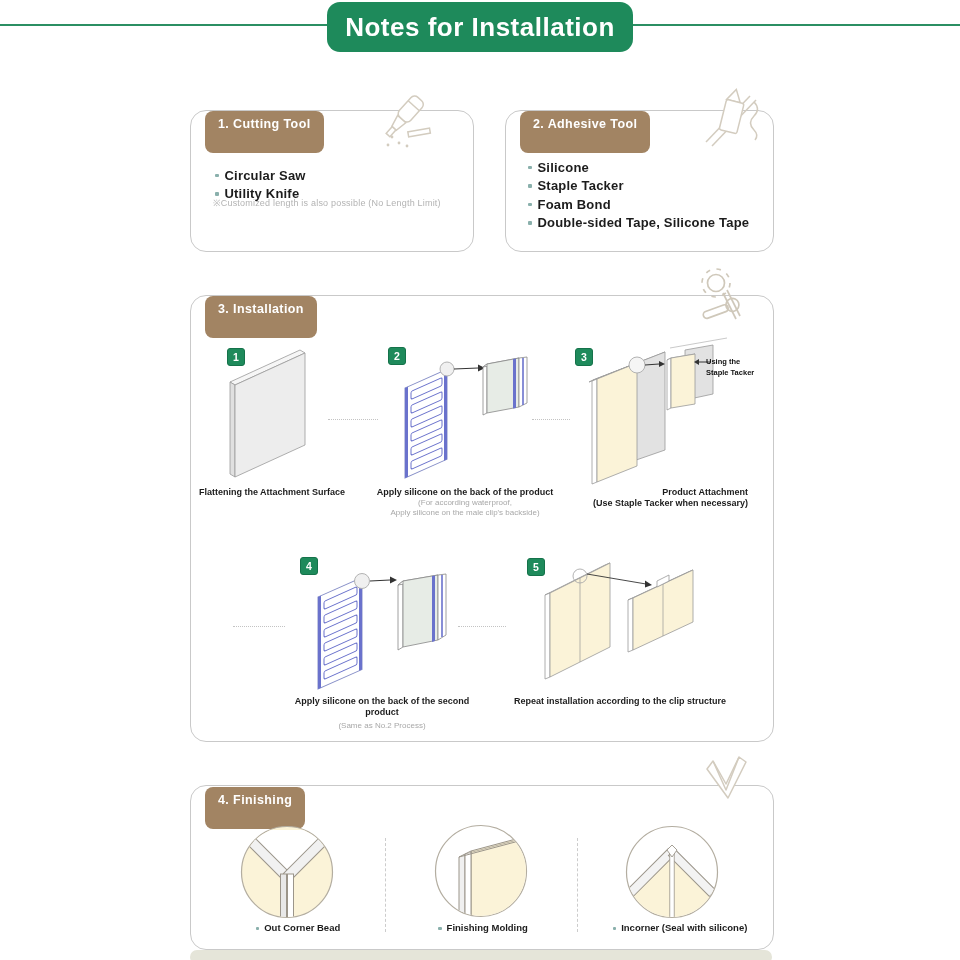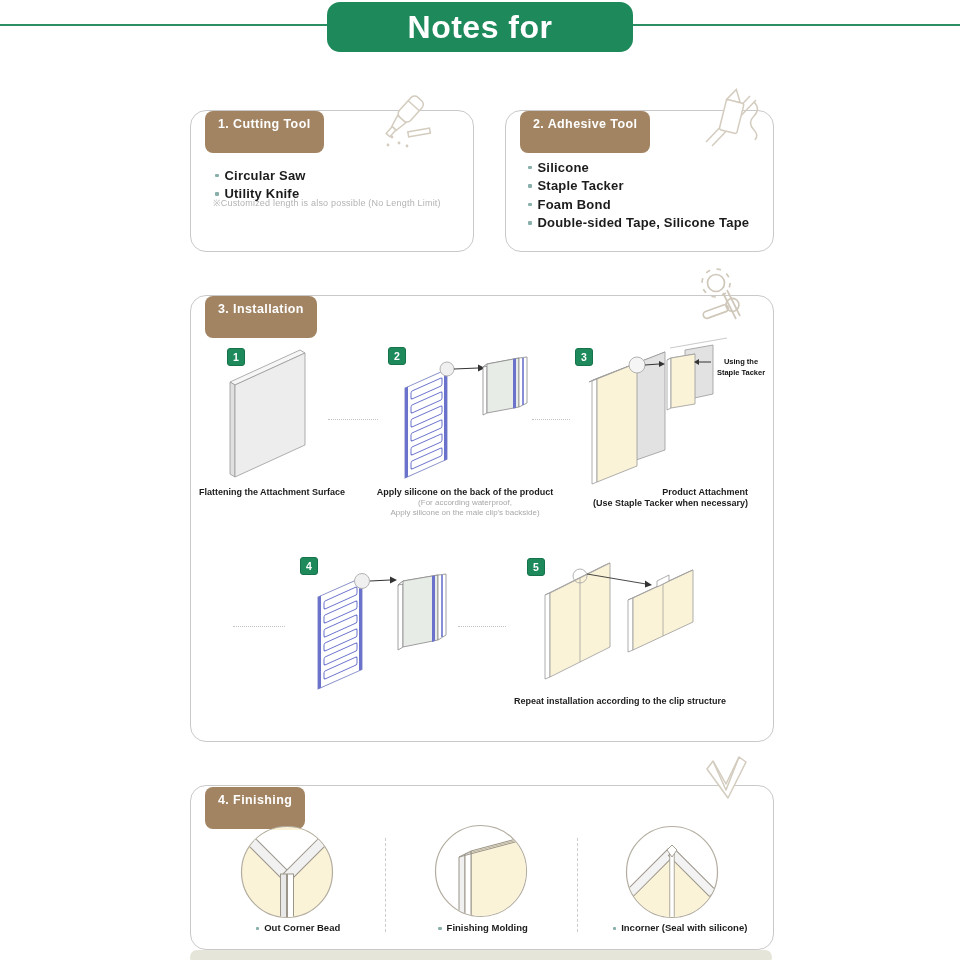--- a/index.html
+++ b/index.html
@@ -2,21 +2,21 @@
 <html><head>
 <meta charset="utf-8">
 <style>
   html,body{margin:0;padding:0;background:#fff;}
   #canvas{position:relative;width:960px;height:960px;background:#fff;overflow:hidden;
           font-family:"Liberation Sans",sans-serif;color:#222;}
   .abs{position:absolute;}
   
   .topline{position:absolute;left:0;top:24px;width:960px;height:2px;background:#2b8f63;}
   .hbadge{position:absolute;left:327px;top:2px;width:306px;height:50px;background:#1e8a5b;
-          border-radius:13px;color:#fff;font-size:32px;font-weight:bold;text-align:center;
+          border-radius:13px;color:#fff;font-size:26px;font-weight:bold;text-align:center;
           line-height:50px;letter-spacing:.5px;}
   
   .box{position:absolute;border:1.4px solid #c9c9c9;border-radius:16px;background:#fff;}
   .chip{position:absolute;background:#a28463;color:#fff;font-size:12.5px;font-weight:bold;
         letter-spacing:.4px;height:42px;line-height:27px;padding:0 13px;border-radius:8px;}
   
   .bullets{position:absolute;}
   .bullet-row{display:flex;align-items:center;height:18.5px;}
   .dot{width:3.5px;height:3.5px;border-radius:1px;background:#8ab0ac;margin-right:6px;flex:0 0 auto;}
   .bullet-row span.txt{font-size:13px;font-weight:bold;color:#1c1c1c;letter-spacing:.2px;}
@@ -24,21 +24,21 @@
   
   .badge{position:absolute;width:16px;height:16px;background:#1e8a5b;border:1px solid #15724a;
          border-radius:3px;color:#fff;font-size:10.5px;font-weight:bold;text-align:center;
          line-height:16px;}
   .capblock{position:absolute;text-align:center;}
   .cap{font-size:9px;font-weight:bold;color:#1c1c1c;line-height:11px;}
   .sub{font-size:8px;color:#a8a8a8;line-height:9.5px;}
   .dotted{position:absolute;border-top:1.6px dotted #c3c3c3;height:0;}
   .vdash{position:absolute;border-left:1px dashed #cccccc;width:0;}
   .callout-label{position:absolute;font-size:7.5px;font-weight:bold;line-height:10.5px;
-                 text-align:center;color:#111;}
+                 text-align:left;color:#111;}
   
   .fcap{position:absolute;text-align:center;font-size:9.5px;font-weight:bold;color:#1c1c1c;}
   .fcap .dot{display:inline-block;margin:0 5px 1px 0;}
   svg{display:block;}
   .bottombar{position:absolute;left:190px;top:950px;width:582px;height:14px;
              background:#e5e5d9;border-radius:8px;}
 </style>
 </head>
 <body>
 
@@ -263,20 +263,24 @@
     <div class="cap">Flattening the Attachment Surface</div>
   </div>
   <div class="capblock" style="left:372px;top:487px;width:186px;">
     <div class="cap">Apply silicone on the back of the product</div>
     <div class="sub">(For according waterproof,</div>
     <div class="sub">Apply silicone on the male clip's backside)</div>
   </div>
   <div class="capblock" style="left:574px;top:487px;width:174px;text-align:right;">
     <div class="cap">Product Attachment</div>
     <div class="cap">(Use Staple Tacker when necessary)</div>
+  </div>
+  <div class="capblock" style="left:277px;top:696px;width:210px;">
+    <div class="cap">Apply silicone on the back of the second product</div>
+    <div class="sub" style="margin-top:3px;">(Same as No.2 Process)</div>
   </div>
   <div class="capblock" style="left:505px;top:696px;width:230px;">
     <div class="cap">Repeat installation according to the clip structure</div>
   </div>
 
   <div class="box" style="left:190px;top:785px;width:582px;height:163px;"></div>
   <div class="chip" style="left:205px;top:787px;">4. Finishing</div>
   <div class="abs" style="left:704px;top:754px;">
     <svg width="54" height="52" viewBox="0 0 54 52">
       <g fill="#fff" stroke="#d3ccbf" stroke-width="1.5" stroke-linejoin="round">

